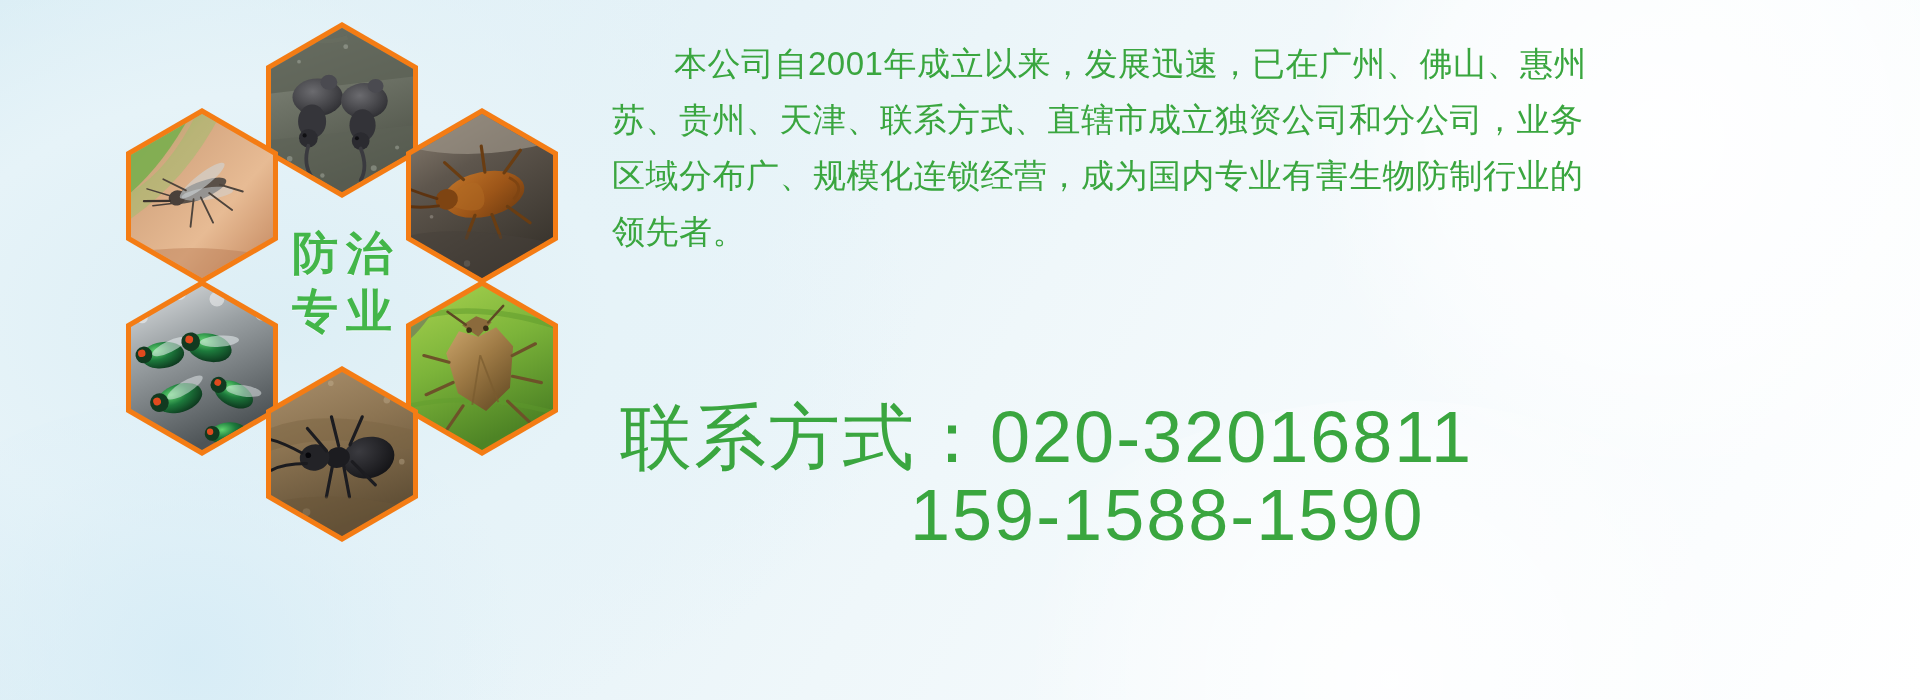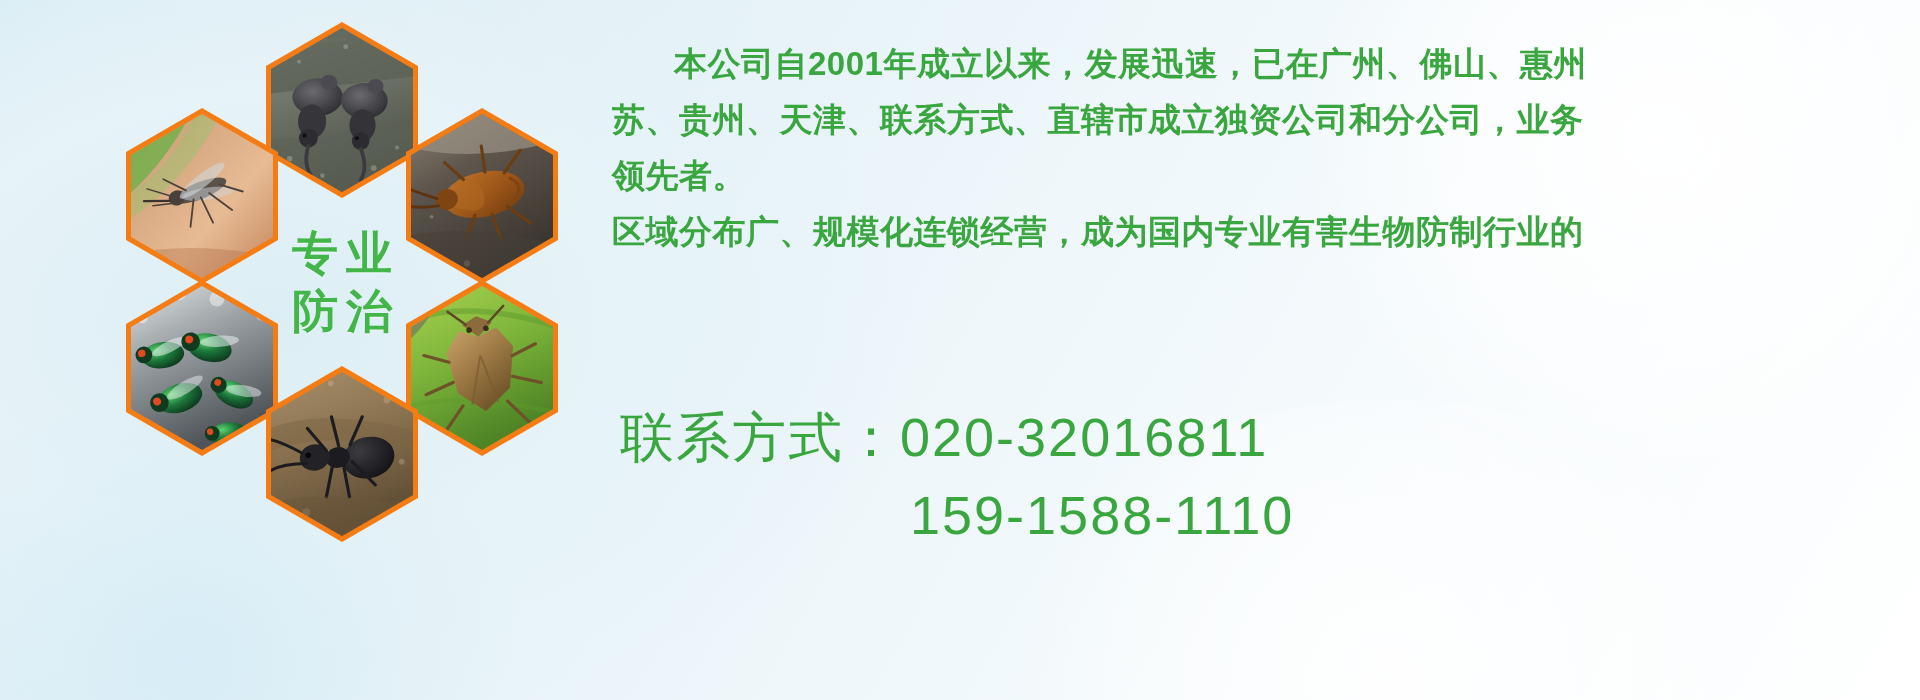--- a/index.html
+++ b/index.html
@@ -96,36 +96,36 @@
   
   #copy-block {
     position: absolute;
     left: 612px;
     top: 36px;
     width: 1296px;
   }
   .copy-line {
     color: #3aa63f;
     font-size: 33px;
-    font-weight: bold;
+    font-weight: normal;
     line-height: 56px;
     letter-spacing: 0.5px;
     white-space: nowrap;
   }
   .copy-line.indent { text-indent: 62px; }
 
   #contact-block {
     position: absolute;
     left: 620px;
     top: 398px;
     width: 1290px;
   }
   .contact-line {
     color: #3aa63f;
-    font-size: 54px;
+    font-size: 72px;
     font-weight: normal;
     line-height: 78px;
     letter-spacing: 2px;
     white-space: nowrap;
   }
   .contact-line.phone2 { text-indent: 290px; }
 </style>
 </head>
 <body>
 
@@ -370,32 +370,32 @@
             <circle cx="-28" cy="-12" r="3" fill="#06060a"></circle>
             <path d="M-34 -16 q-22 -20 -34 -24 M-32 -4 q-24 -6 -38 -2" stroke="#1b1b1f" stroke-width="3.2" fill="none" stroke-linecap="round"></path>
             <path d="M-6 6 l-14 30 M6 8 l-2 34 M16 6 l18 30 M-8 -12 l-14 -28 M6 -14 l0 -32 M18 -12 l20 -26" stroke="#1c1c20" stroke-width="3.4" stroke-linecap="round" fill="none"></path>
           </g>
           <path d="M0 140 Q70 124 152 146 L152 176 L0 176 Z" fill="#6a5639" opacity="0.45"></path>
         </svg>
       </div>
     </div>
 
     <div class="center-label">
+      <span>防治</span>
       <span>专业</span>
-      <span>防治</span>
     </div>
   </div>
 
   <div id="copy-block">
     <div class="copy-line indent">本公司自2001年成立以来，发展迅速，已在广州、佛山、惠州</div>
     <div class="copy-line">苏、贵州、天津、联系方式、直辖市成立独资公司和分公司，业务</div>
+    <div class="copy-line">区域分布广、规模化连锁经营，成为国内专业有害生物防制行业的</div>
     <div class="copy-line">领先者。</div>
-    <div class="copy-line">区域分布广、规模化连锁经营，成为国内专业有害生物防制行业的</div>
   </div>
 
   <div id="contact-block">
     <div class="contact-line">
       <span>联系方式：</span><span>020-32016811</span>
     </div>
-    <div class="contact-line phone2">159-1588-1110</div>
+    <div class="contact-line phone2">159-1588-1590</div>
   </div>
 
 </div>
 
 </body></html>

